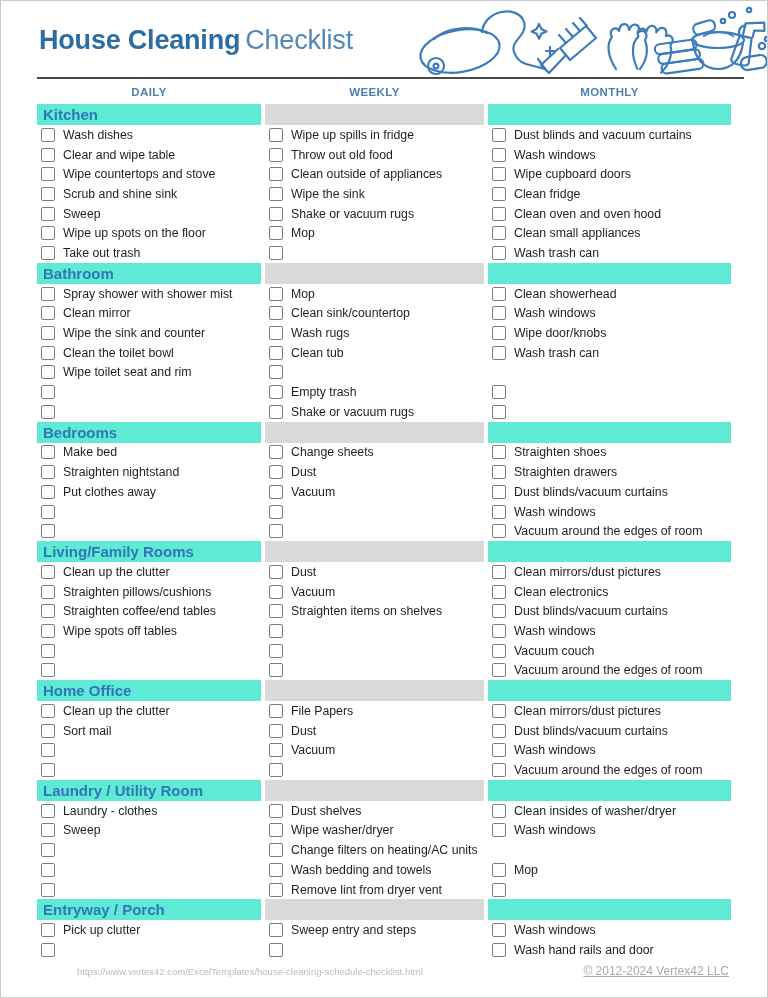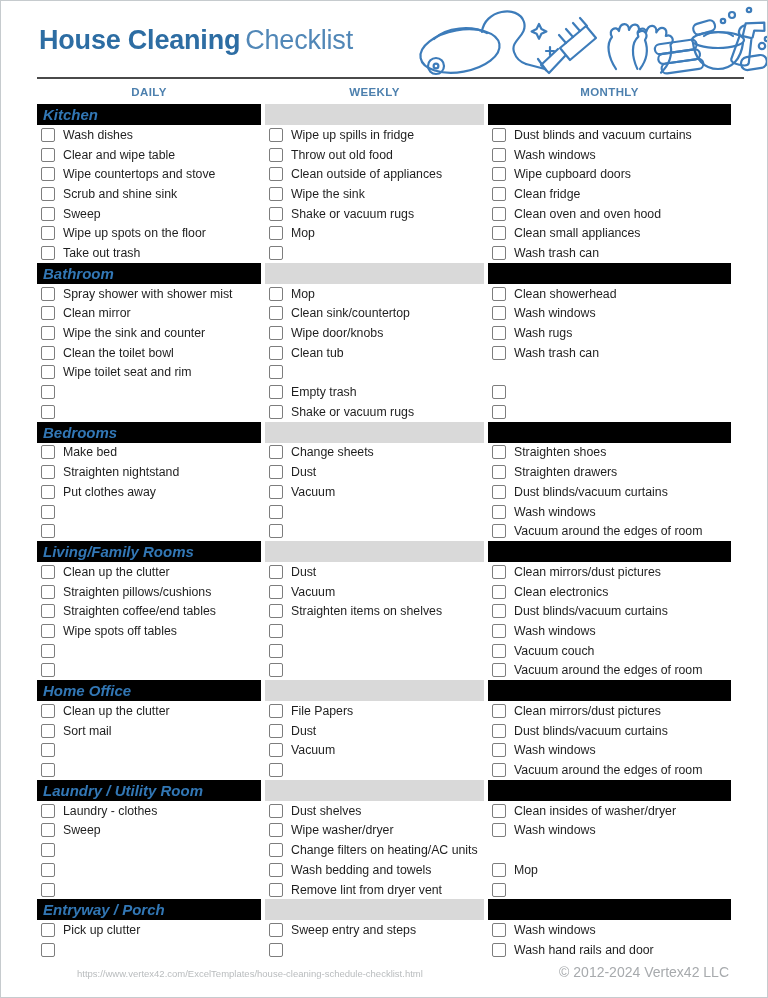--- a/index.html
+++ b/index.html
@@ -24,36 +24,36 @@
   .rule { border:none; border-top:2px solid #4a4a4a; margin:0; }
 
   
   .grid3 { display:grid; grid-template-columns:224px 219px 243px; column-gap:4px; }
 
   .colheads { height:25px; align-items:center; }
   .colheads div { text-align:center; font-weight:bold; font-size:11.5px; color:#4d80ae; letter-spacing:0.4px; }
 
   .sec-head { height:21px; }
   .band { height:21px; }
-  .band.blue { background:#000000;font-style:italic; }
+  .band.blue { background:#5eead4; }
   .band.gray { background:#d9d9d9; }
   .sec-title { font-size:15px; font-weight:bold; color:#3277b5; padding-left:6px; line-height:21px; white-space:nowrap; }
 
   .row { height:19.7px; }
   .cell { display:flex; align-items:center; padding-left:4px; overflow:hidden; }
   .cb {
     width:12px; height:12px; flex:none;
     border:1.6px solid #7d7d7d; border-radius:2px;
     background:#fff; cursor:pointer;
   }
   .lbl { margin-left:8px; font-size:12.3px; color:#1f1f1f; white-space:nowrap; }
 
   footer { display:flex; justify-content:space-between; align-items:baseline; padding:4px 38px 0 36px; }
   .f-url  { font-size:9.5px; color:#b9bcbe; cursor:pointer;padding-left:40px; }
-  .f-copy { font-size:14px;  color:#a7aaad; }
+  .f-copy { font-size:12px;  color:#a7aaad;text-decoration:underline; }
 </style>
 </head>
 <body>
 
 <div class="page">
   <div class="inner">
 
     <header>
       <h1>
         <span class="t-bold">House Cleaning</span><span class="t-light">Checklist</span>
@@ -271,25 +271,25 @@
               <span class="lbl">Wash windows</span>
             </div>
           </div>
           <div class="grid3 row">
             <div class="cell">
               <span class="cb"></span>
               <span class="lbl">Wipe the sink and counter</span>
             </div>
             <div class="cell">
               <span class="cb"></span>
+              <span class="lbl">Wash rugs</span>
+            </div>
+            <div class="cell">
+              <span class="cb"></span>
               <span class="lbl">Wipe door/knobs</span>
-            </div>
-            <div class="cell">
-              <span class="cb"></span>
-              <span class="lbl">Wash rugs</span>
             </div>
           </div>
           <div class="grid3 row">
             <div class="cell">
               <span class="cb"></span>
               <span class="lbl">Clean the toilet bowl</span>
             </div>
             <div class="cell">
               <span class="cb"></span>
               <span class="lbl">Clean tub</span>

